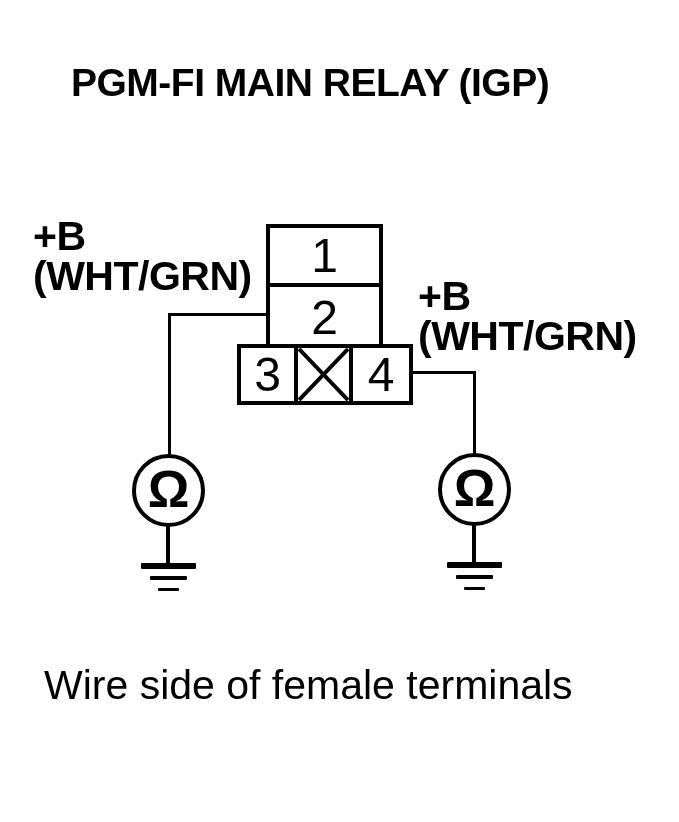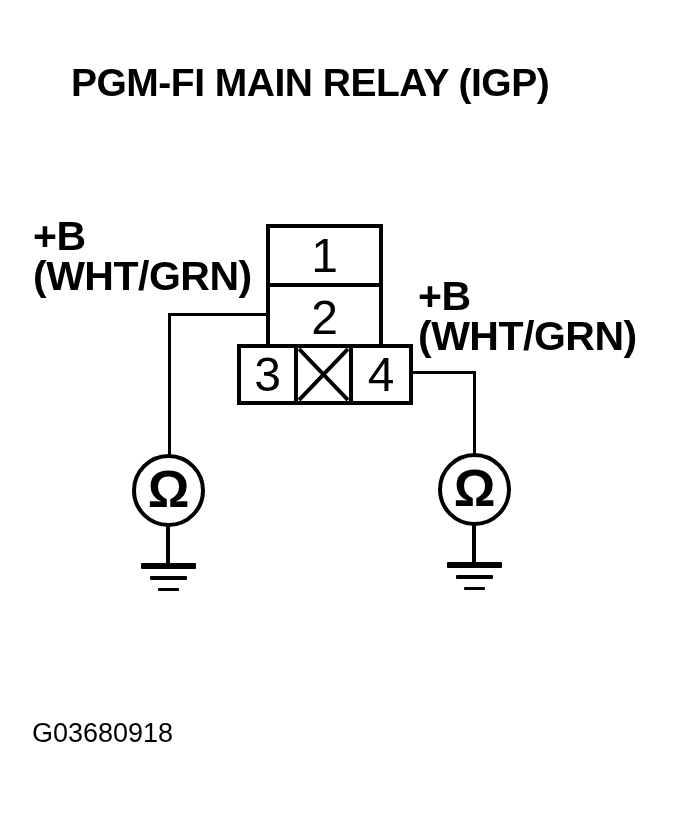--- a/index.html
+++ b/index.html
@@ -186,15 +186,15 @@
     <div class="gnd-bar gnd-l1"></div>
     <div class="gnd-bar gnd-l2"></div>
     <div class="gnd-bar gnd-l3"></div>
   </div>
   <div>
     <div class="gnd-bar gnd-r1"></div>
     <div class="gnd-bar gnd-r2"></div>
     <div class="gnd-bar gnd-r3"></div>
   </div>
 
-  <div class="figure-id">G03680918</div>
+  <div class="caption">Wire side of female terminals</div>
 
 </div>
 
 </body></html>

